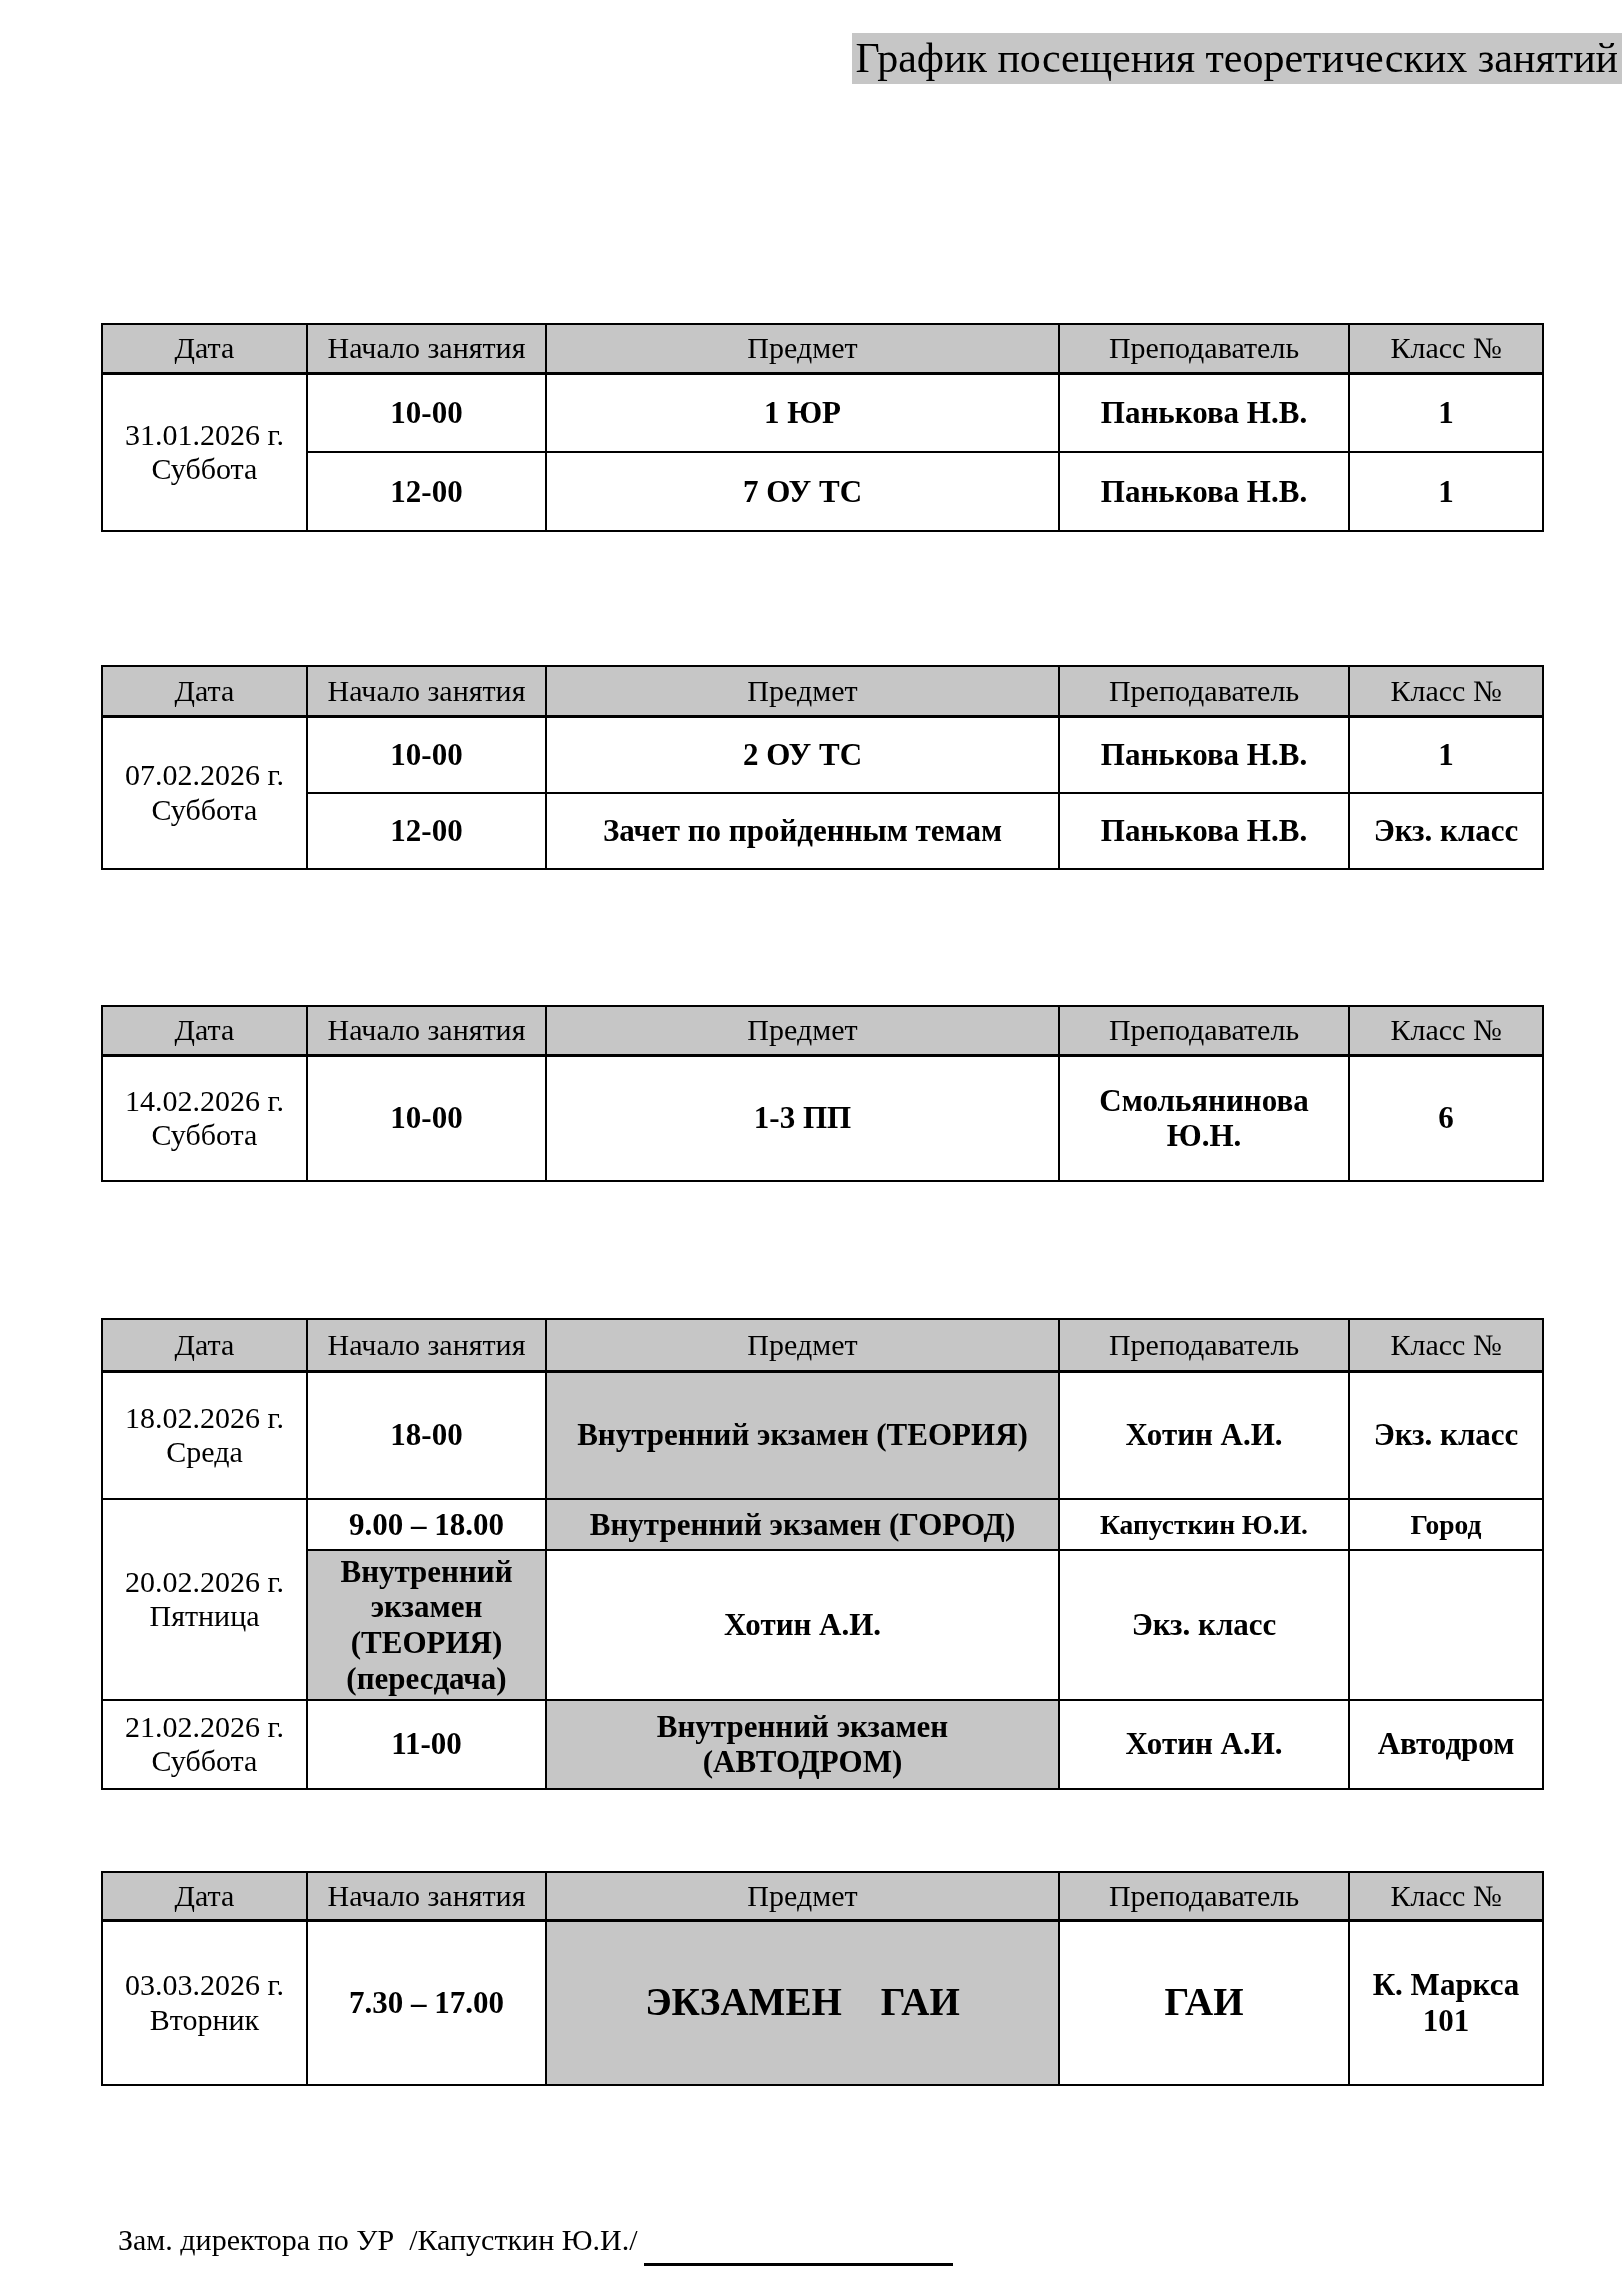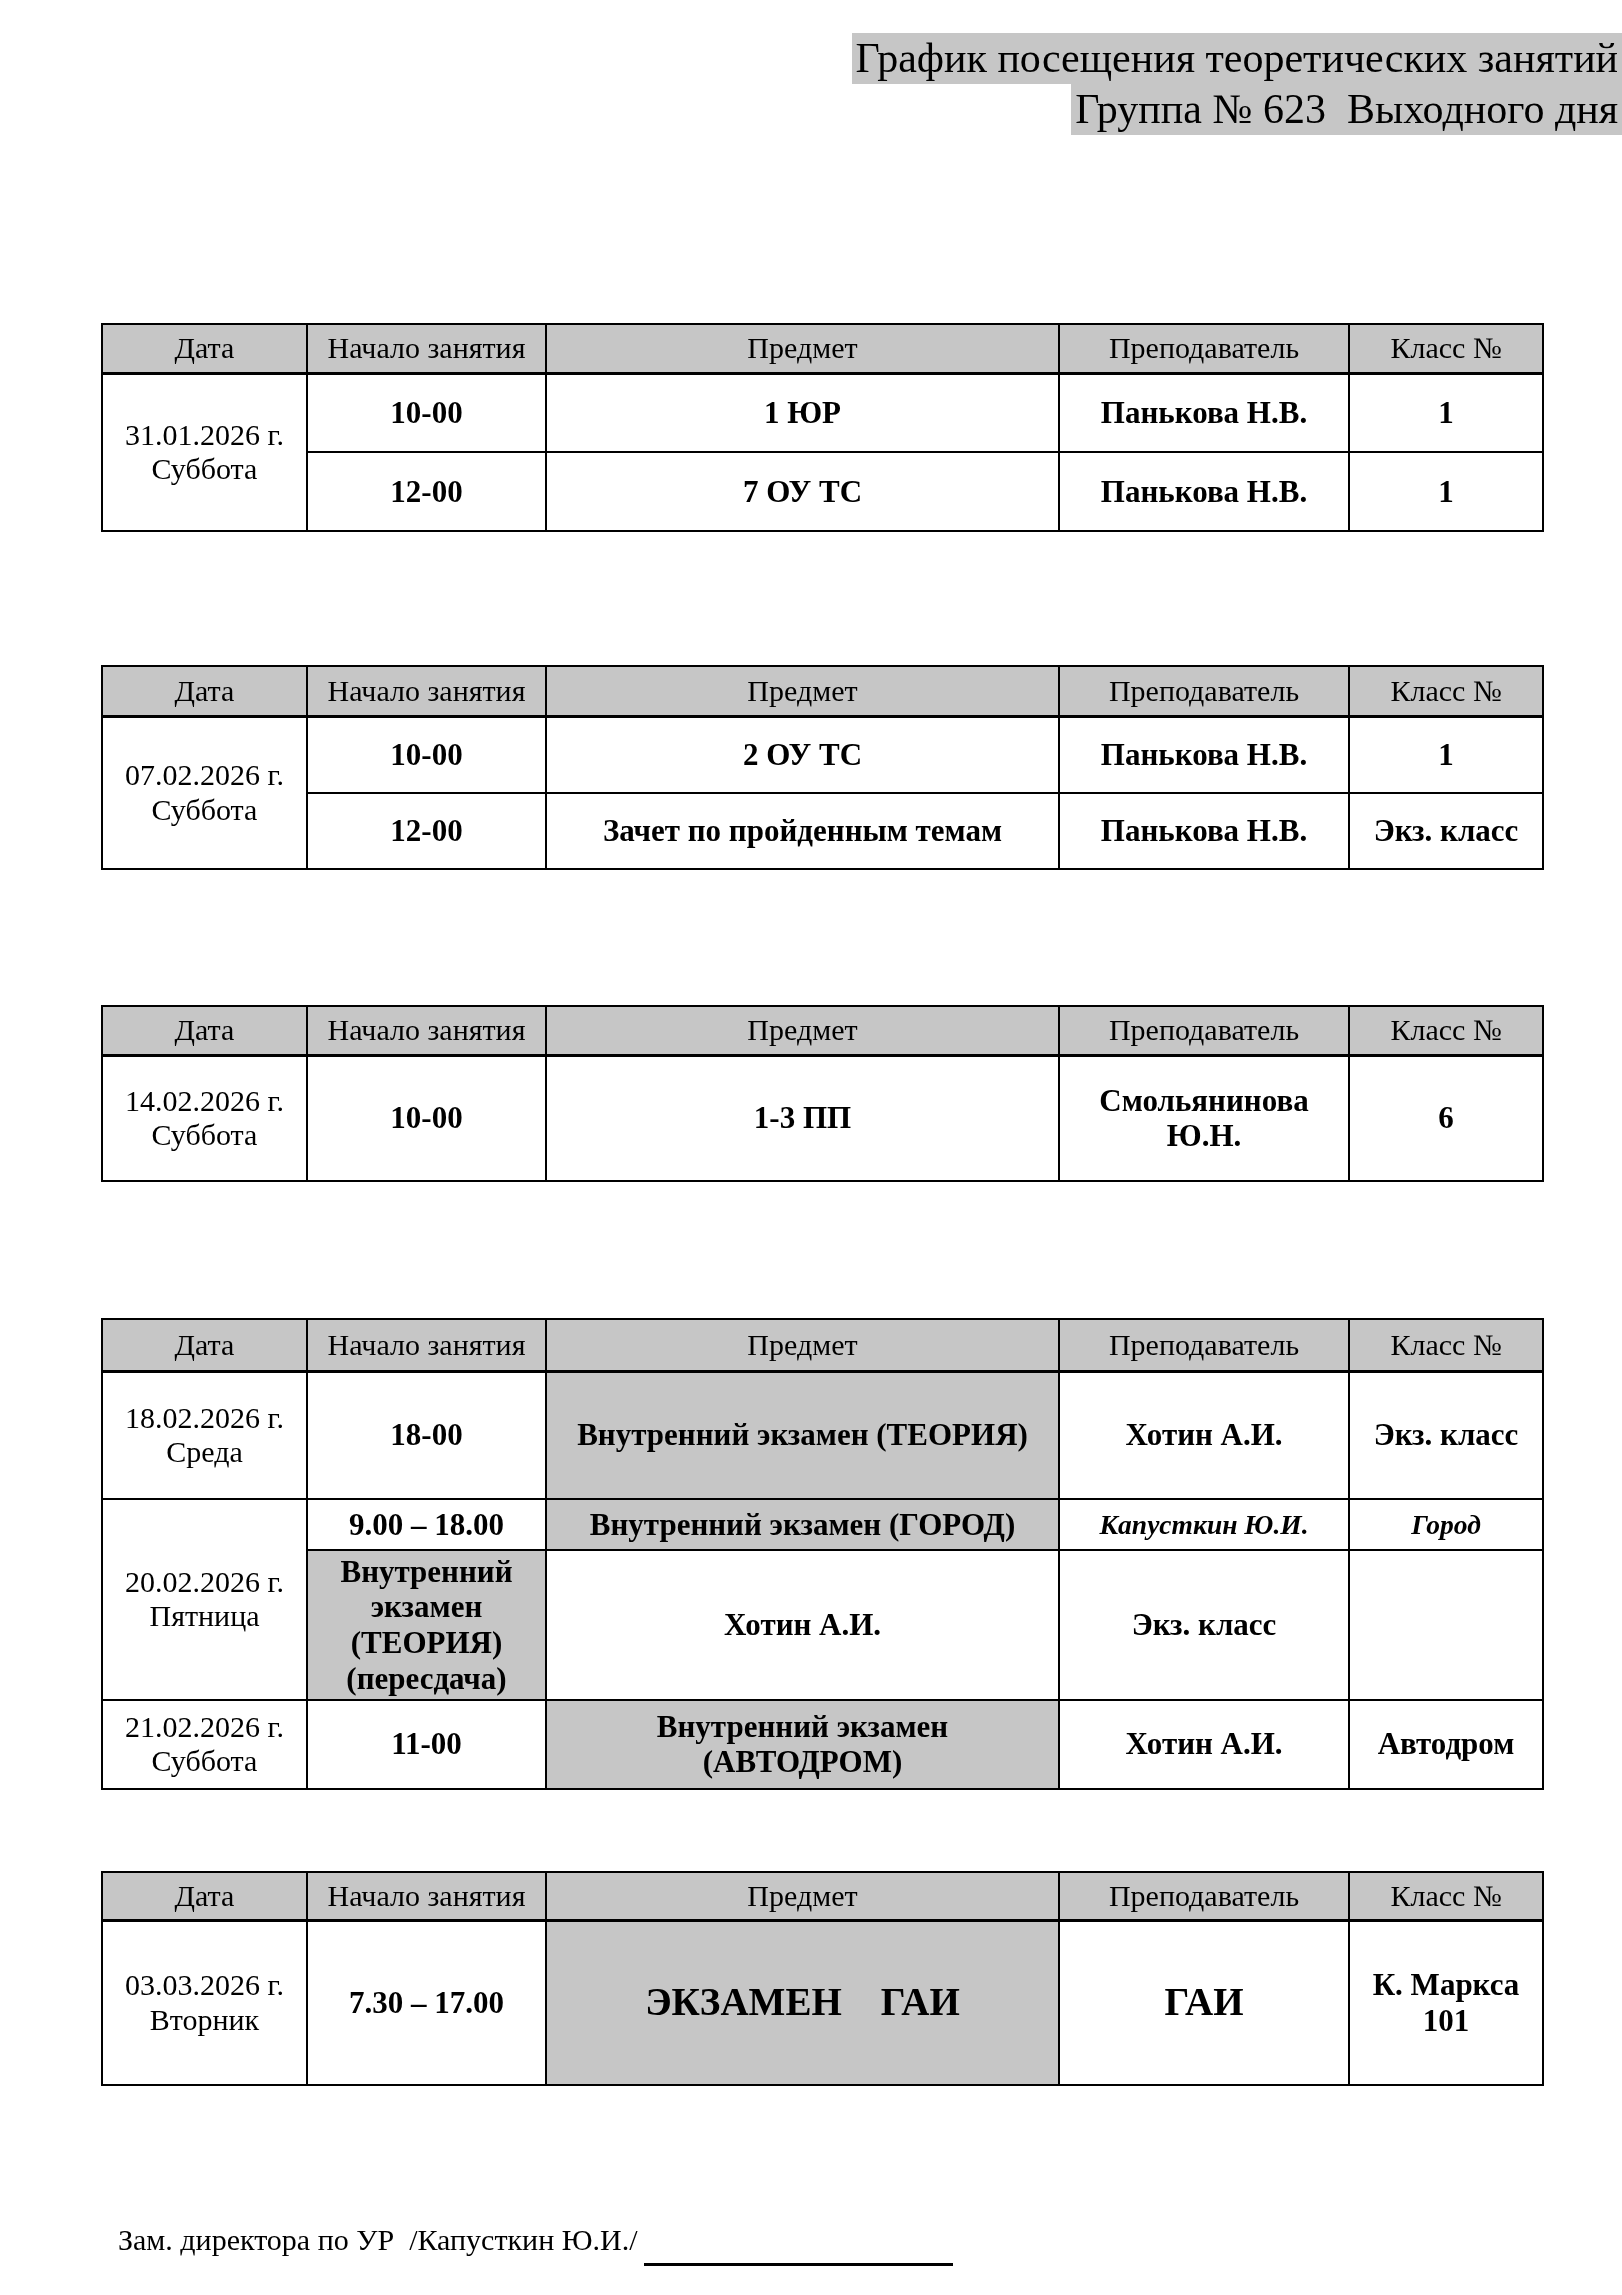--- a/index.html
+++ b/index.html
@@ -37,21 +37,21 @@
     border:2px solid var(--line);
     text-align:center;vertical-align:middle;
     padding:2.6px 6.5px;overflow:hidden;
   }
   table.sched th{
     background:var(--header-bg);font-weight:normal;border-bottom:3.3px solid var(--line);
   }
   td.b{font-weight:bold;font-size:31px;}
   td.date{font-weight:normal;font-size:30px;}
   td.shade{background:var(--header-bg);}
-  td.sm{font-size:27.5px;font-style:italic;}
+  td.sm{font-size:27.5px;}
   td.xl{font-size:39px;}
 
   #t1{top:323px;}
   #t2{top:665px;}
   #t3{top:1005px;}
   #t4{top:1318px;}
   #t5{top:1871px;}
 
   tr.h75{height:49px;} tr.h76{height:50px;} tr.h79{height:52px;} tr.h73{height:48px;}
   tr.r120{height:79px;border-radius:20px;} tr.r117{height:77px;} tr.r116{height:76px;}
@@ -64,21 +64,20 @@
   }
   .sig-line{
     position:absolute;left:644px;top:2263px;width:309px;height:2.6px;background:var(--line);
   }
 </style>
 </head>
 <body>
 
 <div class="title">
   <div><span class="hl pre">График посещения теоретических занятий</span></div>
-  <div><span class="hl pre">Группа № 623  Выходного дня</span></div>
 </div>
 
 <table class="sched" id="t1">
   <colgroup>
       <col class="c-date">
       <col class="c-time">
       <col class="c-subj">
       <col class="c-teach">
       <col class="c-room">
     </colgroup>

